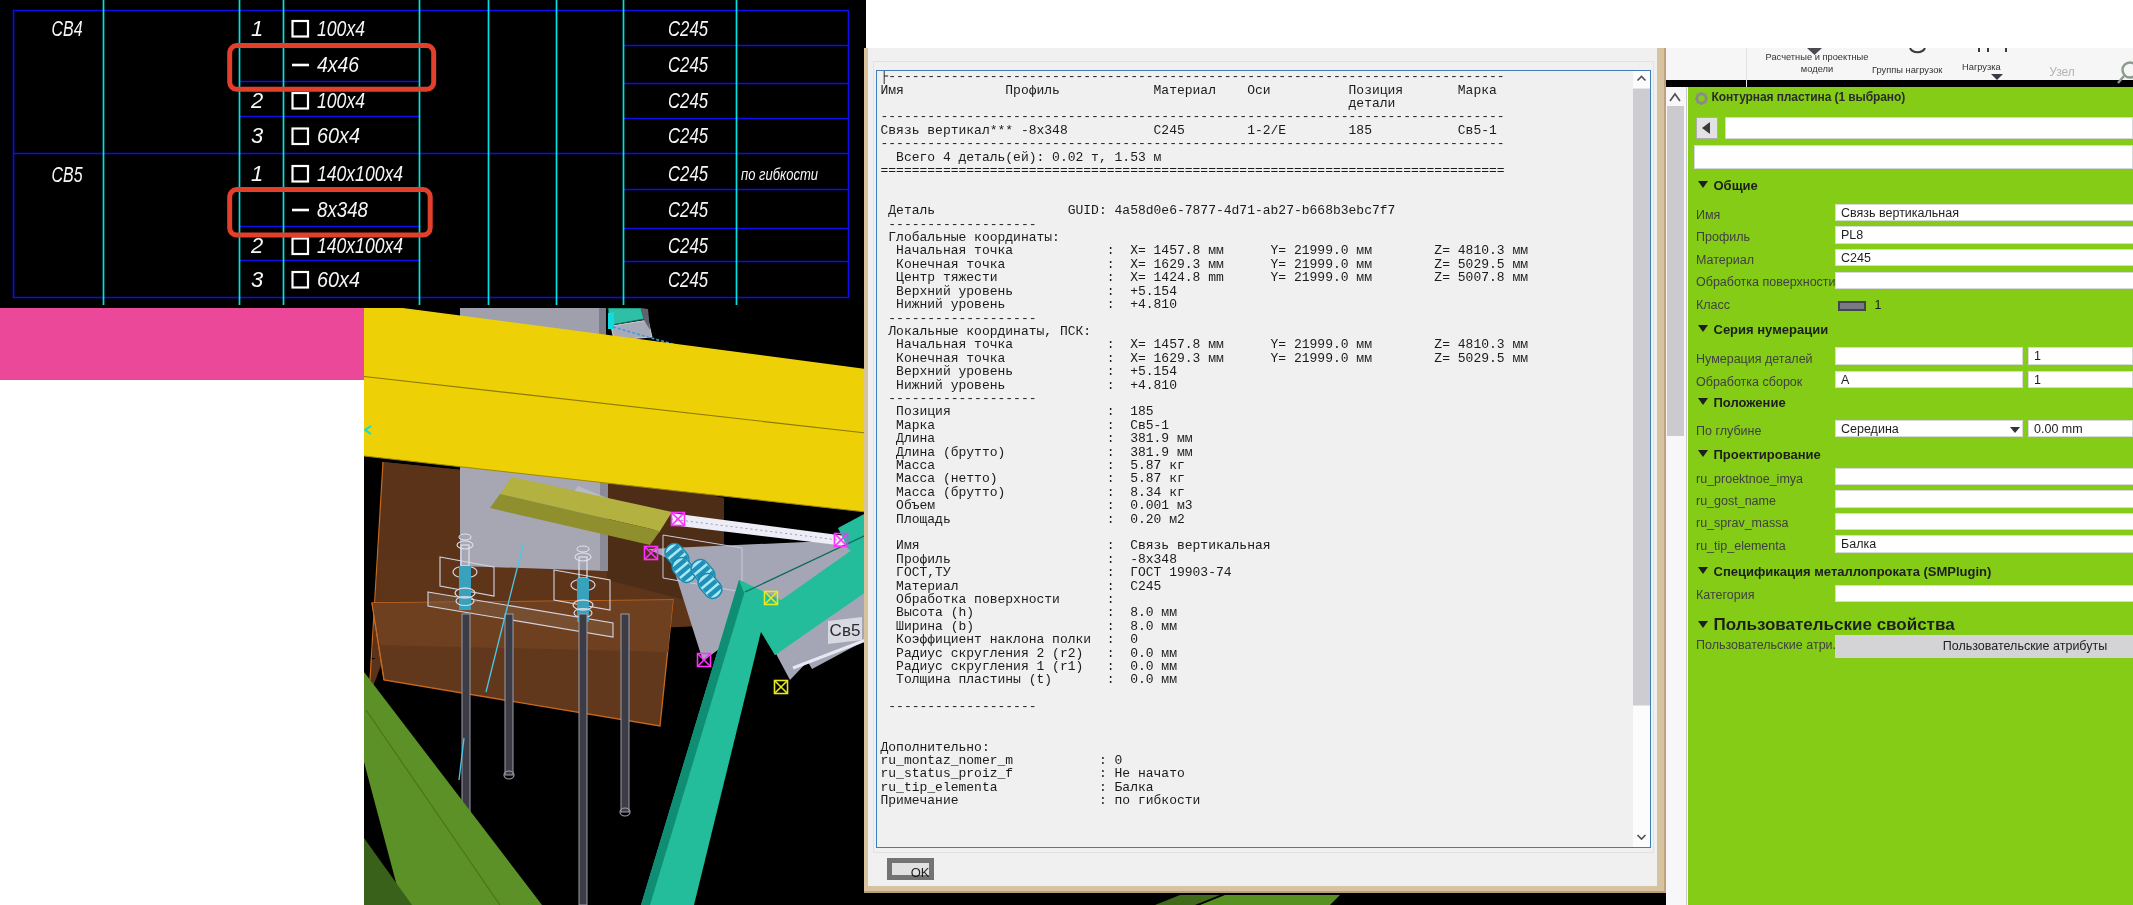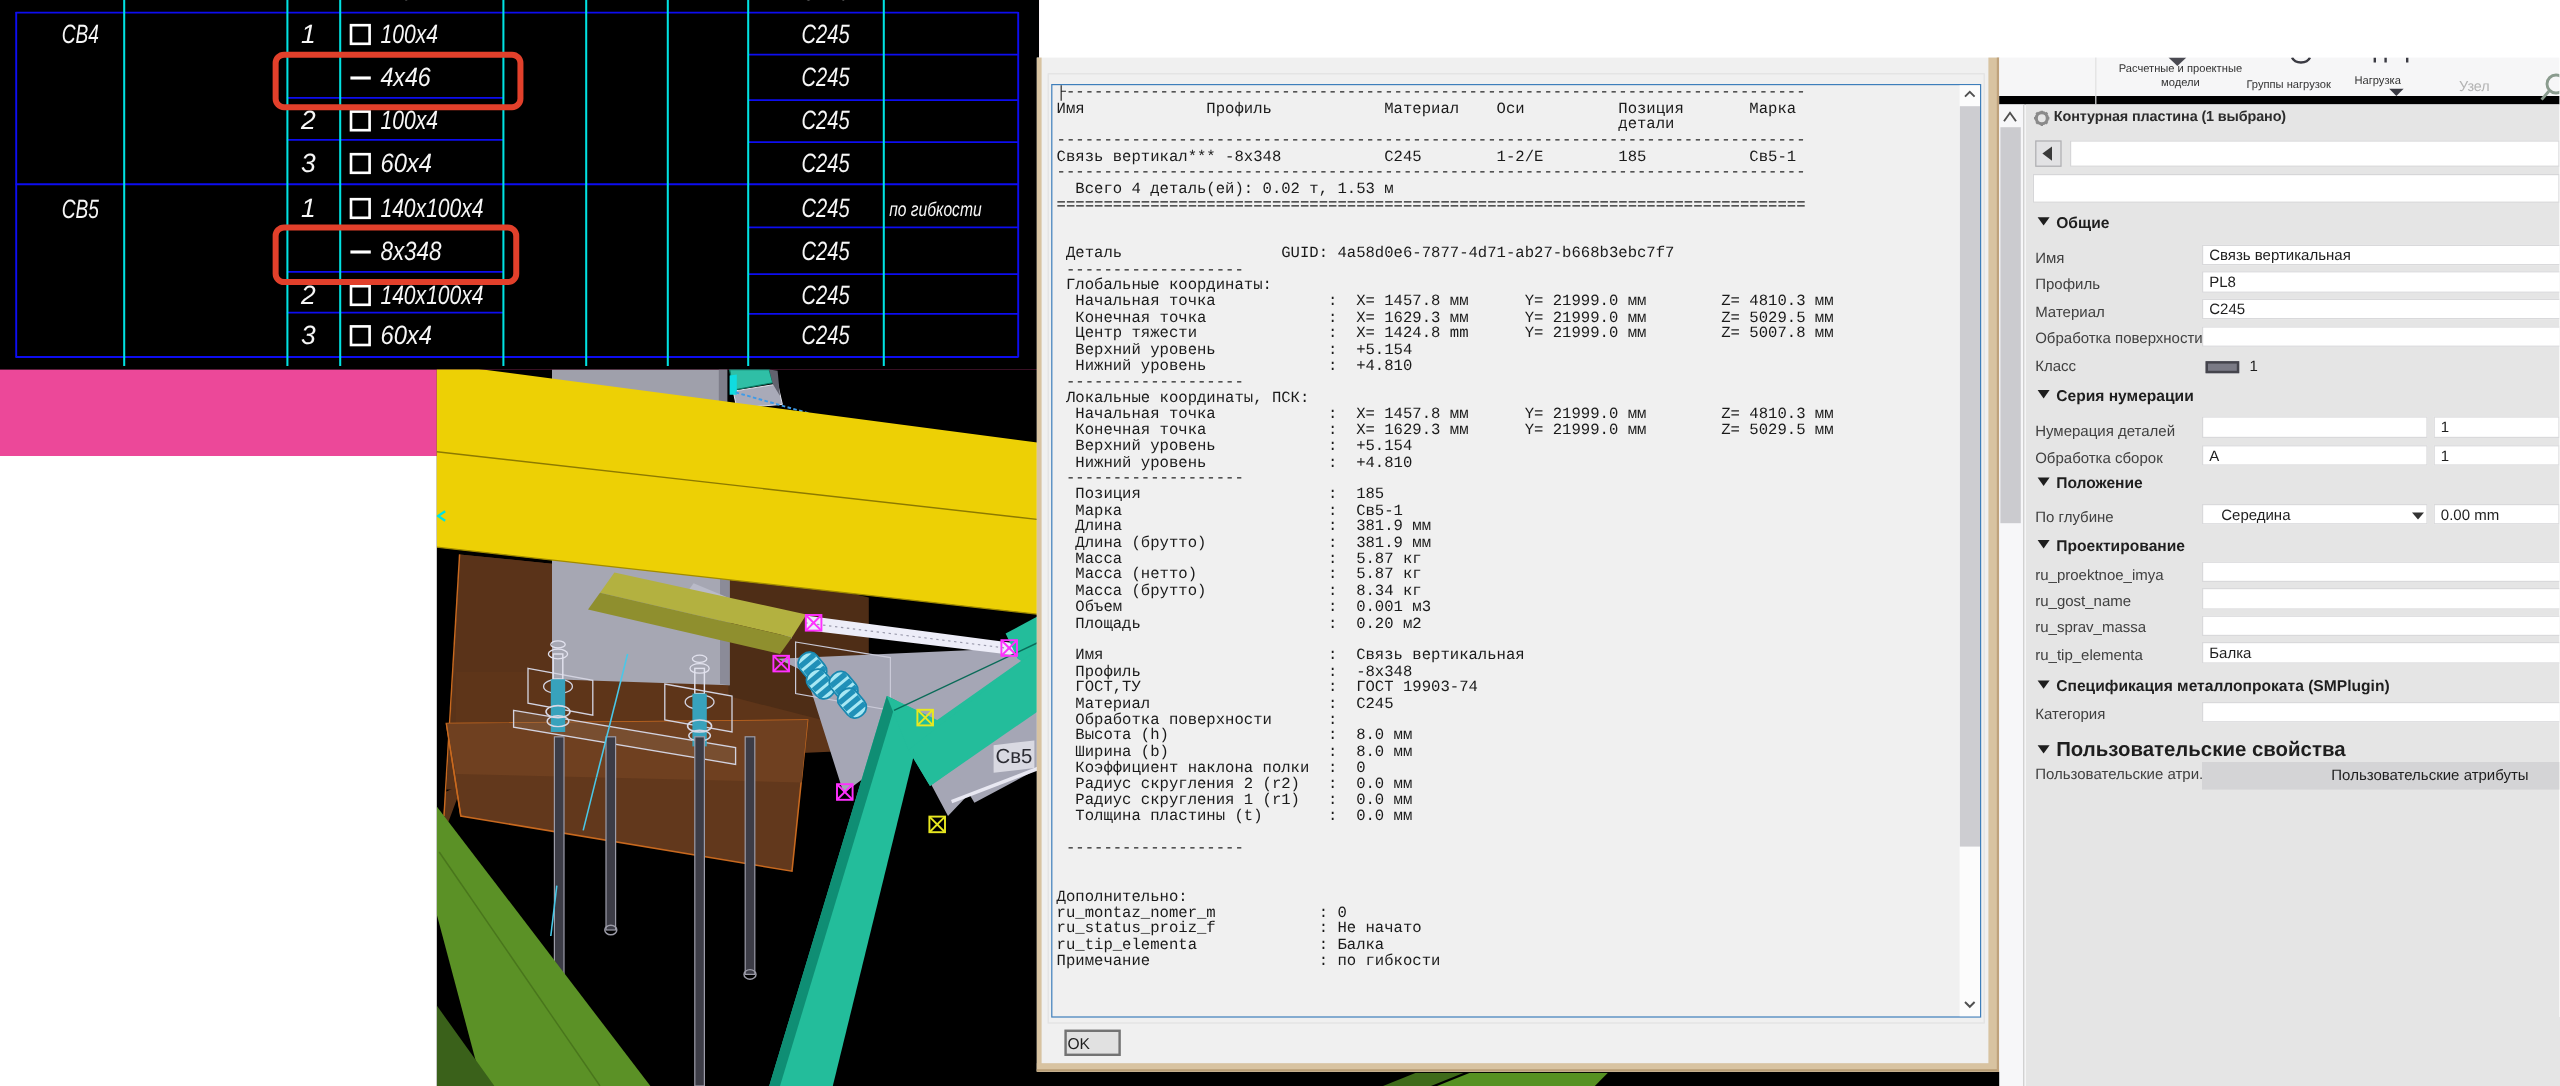--- a/index.html
+++ b/index.html
@@ -273,22 +273,22 @@
 
     <div class="abs" style="right:0;top:0;width:17px;height:100%;background:#fcfcfc">
       <svg width="17" height="776">
         <rect x="0" y="17.5" width="17" height="617" fill="#cdcdd1"></rect>
         <polyline points="4.5,9.5 8.5,5.5 12.5,9.5" stroke="#505050" stroke-width="1.6" fill="none"></polyline>
         <polyline points="4.5,764 8.5,768 12.5,764" stroke="#505050" stroke-width="1.6" fill="none"></polyline>
       </svg>
     </div>
   </div>
 
-  <div class="abs" style="left:19.2px;top:810px;width:47px;height:22px;background:#e1e1e1;border:2px solid #737373;
-       text-align:left;font-size:13px;color:#1e1e1e;line-height:20px">OK</div>
+  <div class="abs" style="left:19.2px;top:810px;width:47px;height:22px;background:#e1e1e1;border:5px solid #737373;
+       text-align:right;font-size:13px;color:#1e1e1e;line-height:20px">OK</div>
 </div>
 <div class="abs" style="left:864.3px;top:891.4px;width:801.5px;height:1.7px;background:#b99f77"></div>
 <div class="abs" style="left:1664.2px;top:48px;width:1.5px;height:845px;background:#bfa27c"></div>
 
 <div class="abs" style="left:1666px;top:48px;width:467px;height:39px;background:#f6f6f7;border-bottom:7px solid #000000">
   <div class="abs" style="left:80px;top:0;width:1px;height:39px;background:#e0e0e0"></div>
   <svg width="467" height="39" style="position:absolute;left:0;top:0">
     <polygon points="141,0 156,0 148.5,7" fill="#4a4a52"></polygon>
     <path d="M 244 0 C 246.5 5.5, 256.5 5.5, 259 0" stroke="#3a3a42" stroke-width="2" fill="none"></path>
     <line x1="313" y1="0" x2="313" y2="4" stroke="#3a3a42" stroke-width="2"></line>
@@ -304,21 +304,21 @@
   <div class="abs" style="left:366px;top:17px;width:60px;text-align:center;font-size:12px;color:#b3b3b3">Узел</div>
 </div>
 
 <div class="abs" style="left:1666px;top:87px;width:21px;height:818px;background:#f7f7f9;border-right:1.5px solid #c8c8c8">
   <svg width="20" height="818">
     <polyline points="4,14 9,7 14,14" stroke="#505050" stroke-width="1.6" fill="none"></polyline>
     <rect x="1" y="19" width="17" height="330" fill="#cbcbcf"></rect>
   </svg>
 </div>
 
-<div class="abs" id="pane" style="left:1687.5px;top:87px;width:445.5px;height:818px;background:#e5e5e5;overflow:hidden;font-size:12.5px;color:#404040">
+<div class="abs" id="pane" style="left:1687.5px;top:87px;width:445.5px;height:818px;background:#84cc16;overflow:hidden;font-size:12.5px;color:#404040">
 <svg width="13" height="13" style="position:absolute;left:7px;top:5px">
       <circle cx="6.5" cy="6.5" r="4.6" fill="none" stroke="#8a8a8a" stroke-width="2.6"></circle>
       <g stroke="#8a8a8a" stroke-width="2">
         <line x1="6.5" y1="0" x2="6.5" y2="2.5"></line>
         <line x1="6.5" y1="10.5" x2="6.5" y2="13"></line>
         <line x1="0" y1="6.5" x2="2.5" y2="6.5"></line>
         <line x1="10.5" y1="6.5" x2="13" y2="6.5"></line>
         <line x1="1.9" y1="1.9" x2="3.6" y2="3.6"></line>
         <line x1="9.4" y1="9.4" x2="11.1" y2="11.1"></line>
         <line x1="1.9" y1="11.1" x2="3.6" y2="9.4"></line>
@@ -345,21 +345,21 @@
 <div class="abs" style="left:187px;top:211px;color:#1e1e1e">1</div>
 <div class="abs" style="left:10px;top:235px;font-weight:bold;font-size:13px;color:#1e1e1e"><span style="display:inline-block;width:0;height:0;border-left:5px solid transparent;border-right:5px solid transparent;border-top:7px solid #1e1e1e;margin-right:6px;vertical-align:2px"></span>Серия нумерации</div>
 <div class="abs" style="left:8.5px;top:265px;color:#404040;white-space:nowrap">Нумерация деталей</div>
 <div class="abs" style="left:147.5px;top:260px;width:188px;height:17.5px;background:#fff;border:1px solid #d9d9db;font-size:12.5px;color:#1e1e1e;line-height:16px;padding-left:5px;white-space:nowrap"></div>
 <div class="abs" style="left:340.5px;top:260px;width:105px;height:17.5px;background:#fff;border:1px solid #d9d9db;font-size:12.5px;color:#1e1e1e;line-height:16px;padding-left:5px;white-space:nowrap">1</div>
 <div class="abs" style="left:8.5px;top:288px;color:#404040;white-space:nowrap">Обработка сборок</div>
 <div class="abs" style="left:147.5px;top:283.5px;width:188px;height:17.5px;background:#fff;border:1px solid #d9d9db;font-size:12.5px;color:#1e1e1e;line-height:16px;padding-left:5px;white-space:nowrap">А</div>
 <div class="abs" style="left:340.5px;top:283.5px;width:105px;height:17.5px;background:#fff;border:1px solid #d9d9db;font-size:12.5px;color:#1e1e1e;line-height:16px;padding-left:5px;white-space:nowrap">1</div>
 <div class="abs" style="left:10px;top:308px;font-weight:bold;font-size:13px;color:#1e1e1e"><span style="display:inline-block;width:0;height:0;border-left:5px solid transparent;border-right:5px solid transparent;border-top:7px solid #1e1e1e;margin-right:6px;vertical-align:2px"></span>Положение</div>
 <div class="abs" style="left:8.5px;top:337px;color:#404040;white-space:nowrap">По глубине</div>
-<div class="abs" style="left:147.5px;top:332.5px;width:188px;height:17.5px;background:#fff;border:1px solid #d9d9db;font-size:12.5px;color:#1e1e1e;line-height:16px;padding-left:15px;white-space:nowrap">Середина</div>
+<div class="abs" style="left:147.5px;top:332.5px;width:188px;height:17.5px;background:#fff;border:1px solid #d9d9db;font-size:12.5px;color:#1e1e1e;line-height:16px;padding-left:5px;white-space:nowrap">Середина</div>
 <div class="abs" style="left:340.5px;top:332.5px;width:105px;height:17.5px;background:#fff;border:1px solid #d9d9db;font-size:12.5px;color:#1e1e1e;line-height:16px;padding-left:5px;white-space:nowrap">0.00 mm</div>
 <div class="abs" style="left:322px;top:340px;width:0;height:0;border-left:5px solid transparent;border-right:5px solid transparent;border-top:6px solid #333"></div>
 <div class="abs" style="left:10px;top:360px;font-weight:bold;font-size:13px;color:#1e1e1e"><span style="display:inline-block;width:0;height:0;border-left:5px solid transparent;border-right:5px solid transparent;border-top:7px solid #1e1e1e;margin-right:6px;vertical-align:2px"></span>Проектирование</div>
 <div class="abs" style="left:8.5px;top:385px;color:#404040;white-space:nowrap">ru_proektnoe_imya</div>
 <div class="abs" style="left:147.5px;top:380.5px;width:380px;height:17.5px;background:#fff;border:1px solid #d9d9db;font-size:12.5px;color:#1e1e1e;line-height:16px;padding-left:5px;white-space:nowrap"></div>
 <div class="abs" style="left:8.5px;top:407px;color:#404040;white-space:nowrap">ru_gost_name</div>
 <div class="abs" style="left:147.5px;top:403px;width:380px;height:17.5px;background:#fff;border:1px solid #d9d9db;font-size:12.5px;color:#1e1e1e;line-height:16px;padding-left:5px;white-space:nowrap"></div>
 <div class="abs" style="left:8.5px;top:429px;color:#404040;white-space:nowrap">ru_sprav_massa</div>
 <div class="abs" style="left:147.5px;top:425.5px;width:380px;height:17.5px;background:#fff;border:1px solid #d9d9db;font-size:12.5px;color:#1e1e1e;line-height:16px;padding-left:5px;white-space:nowrap"></div>
 <div class="abs" style="left:8.5px;top:452px;color:#404040;white-space:nowrap">ru_tip_elementa</div>

